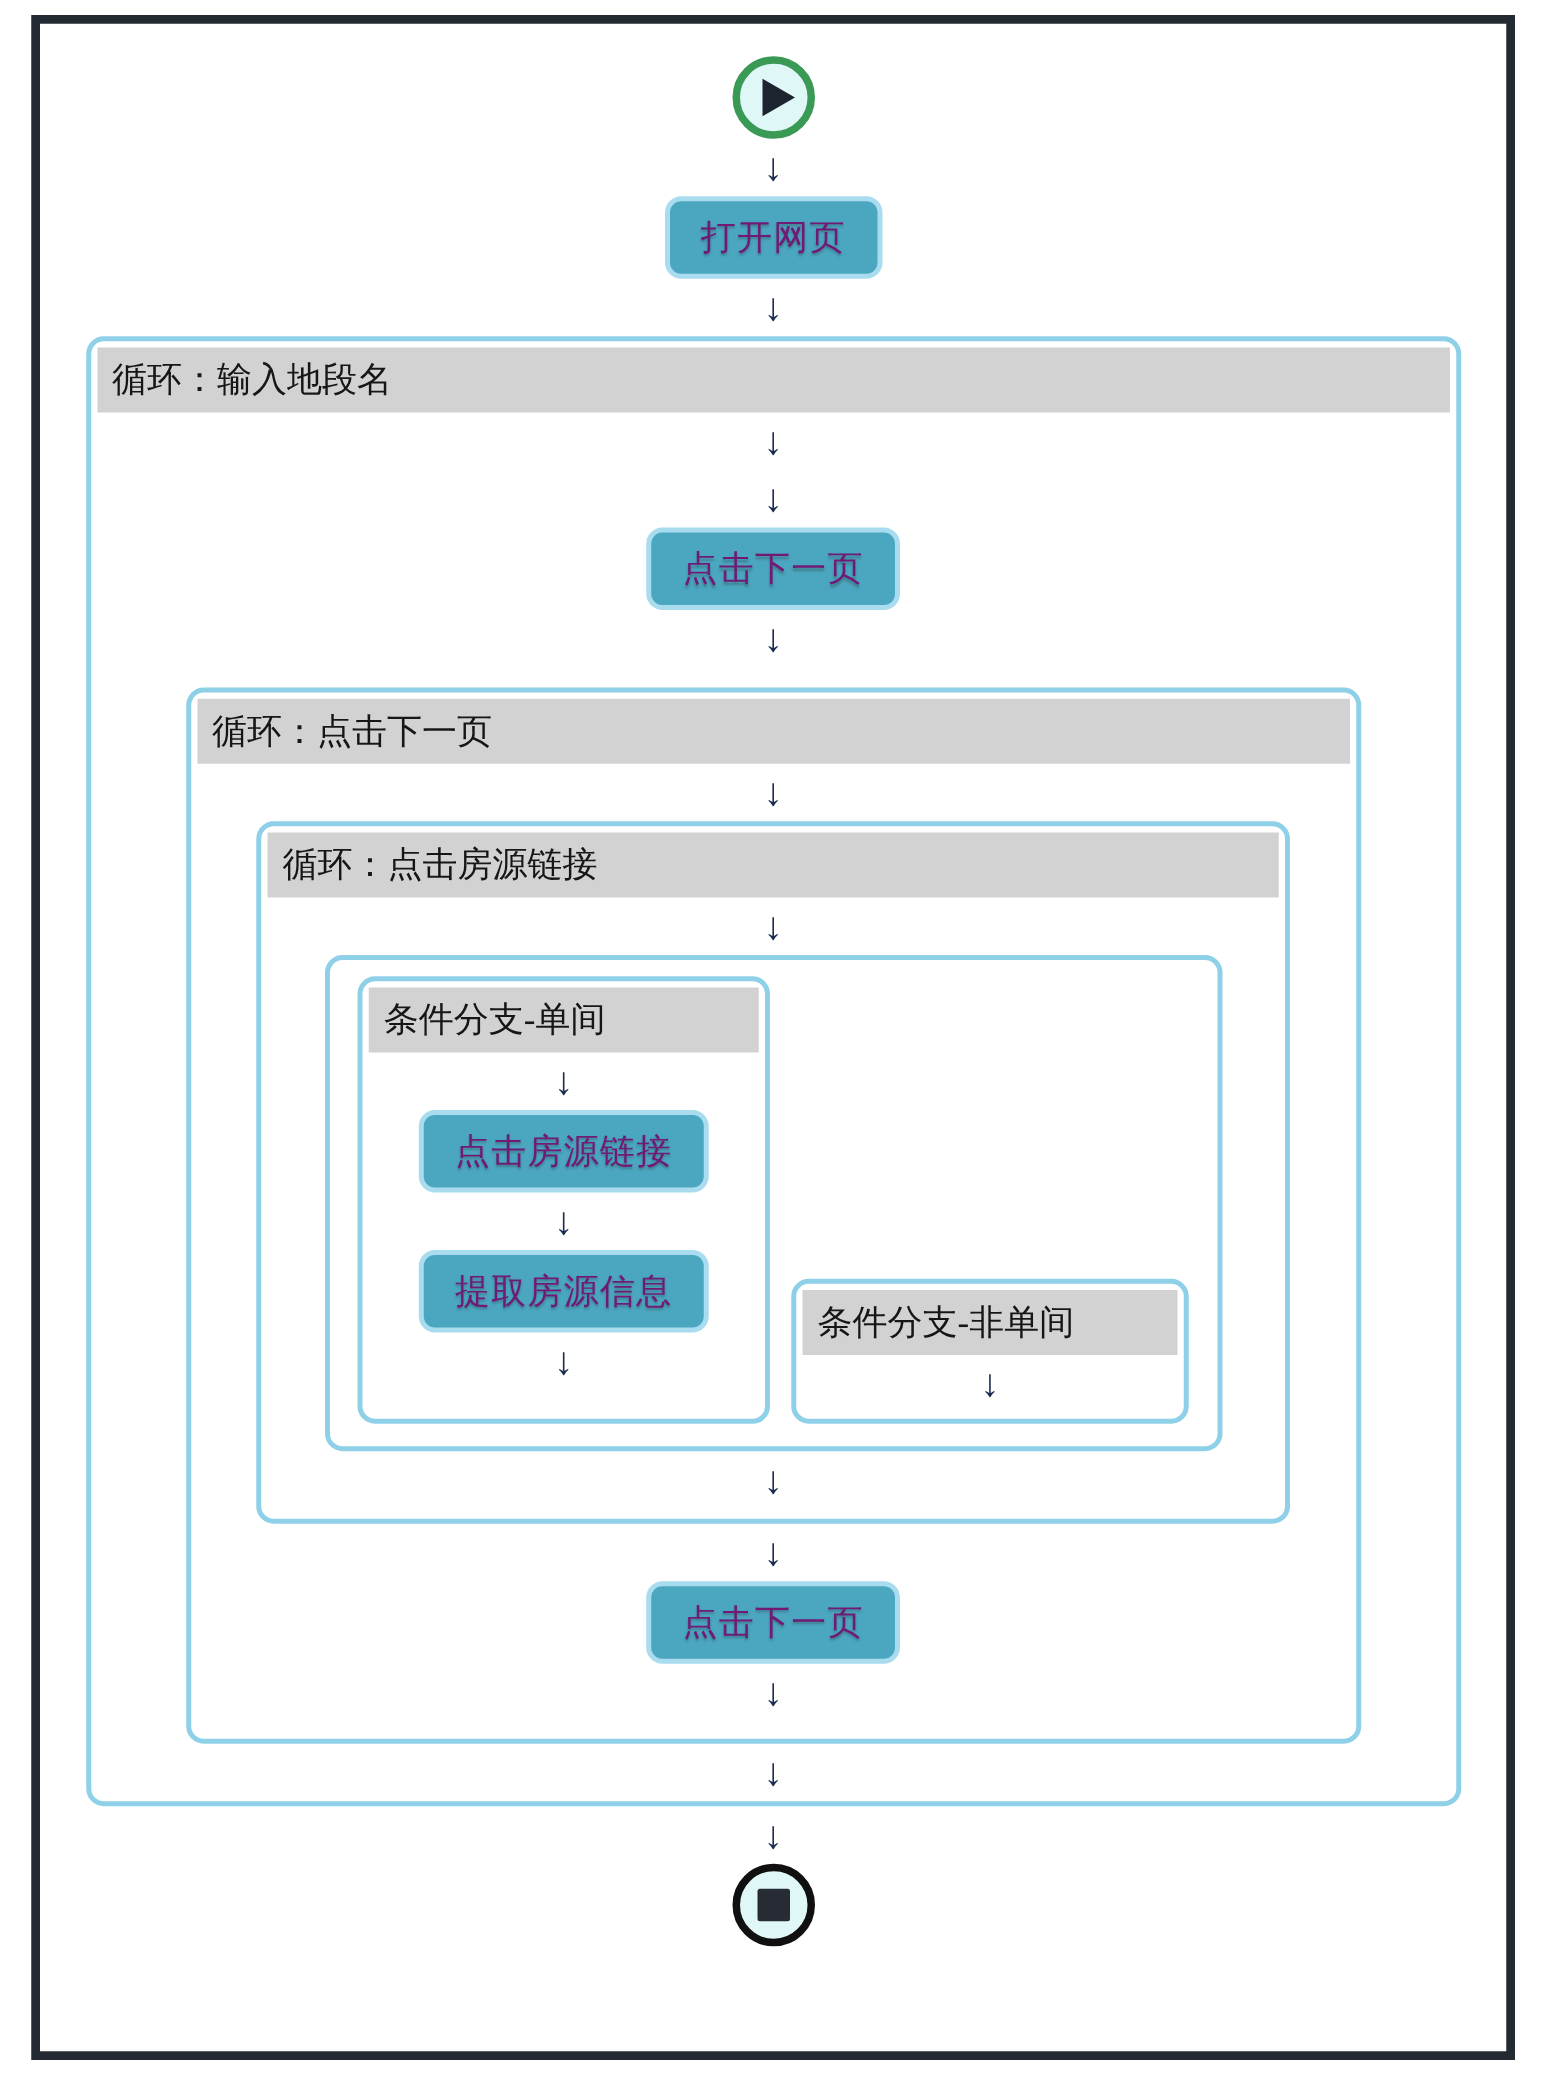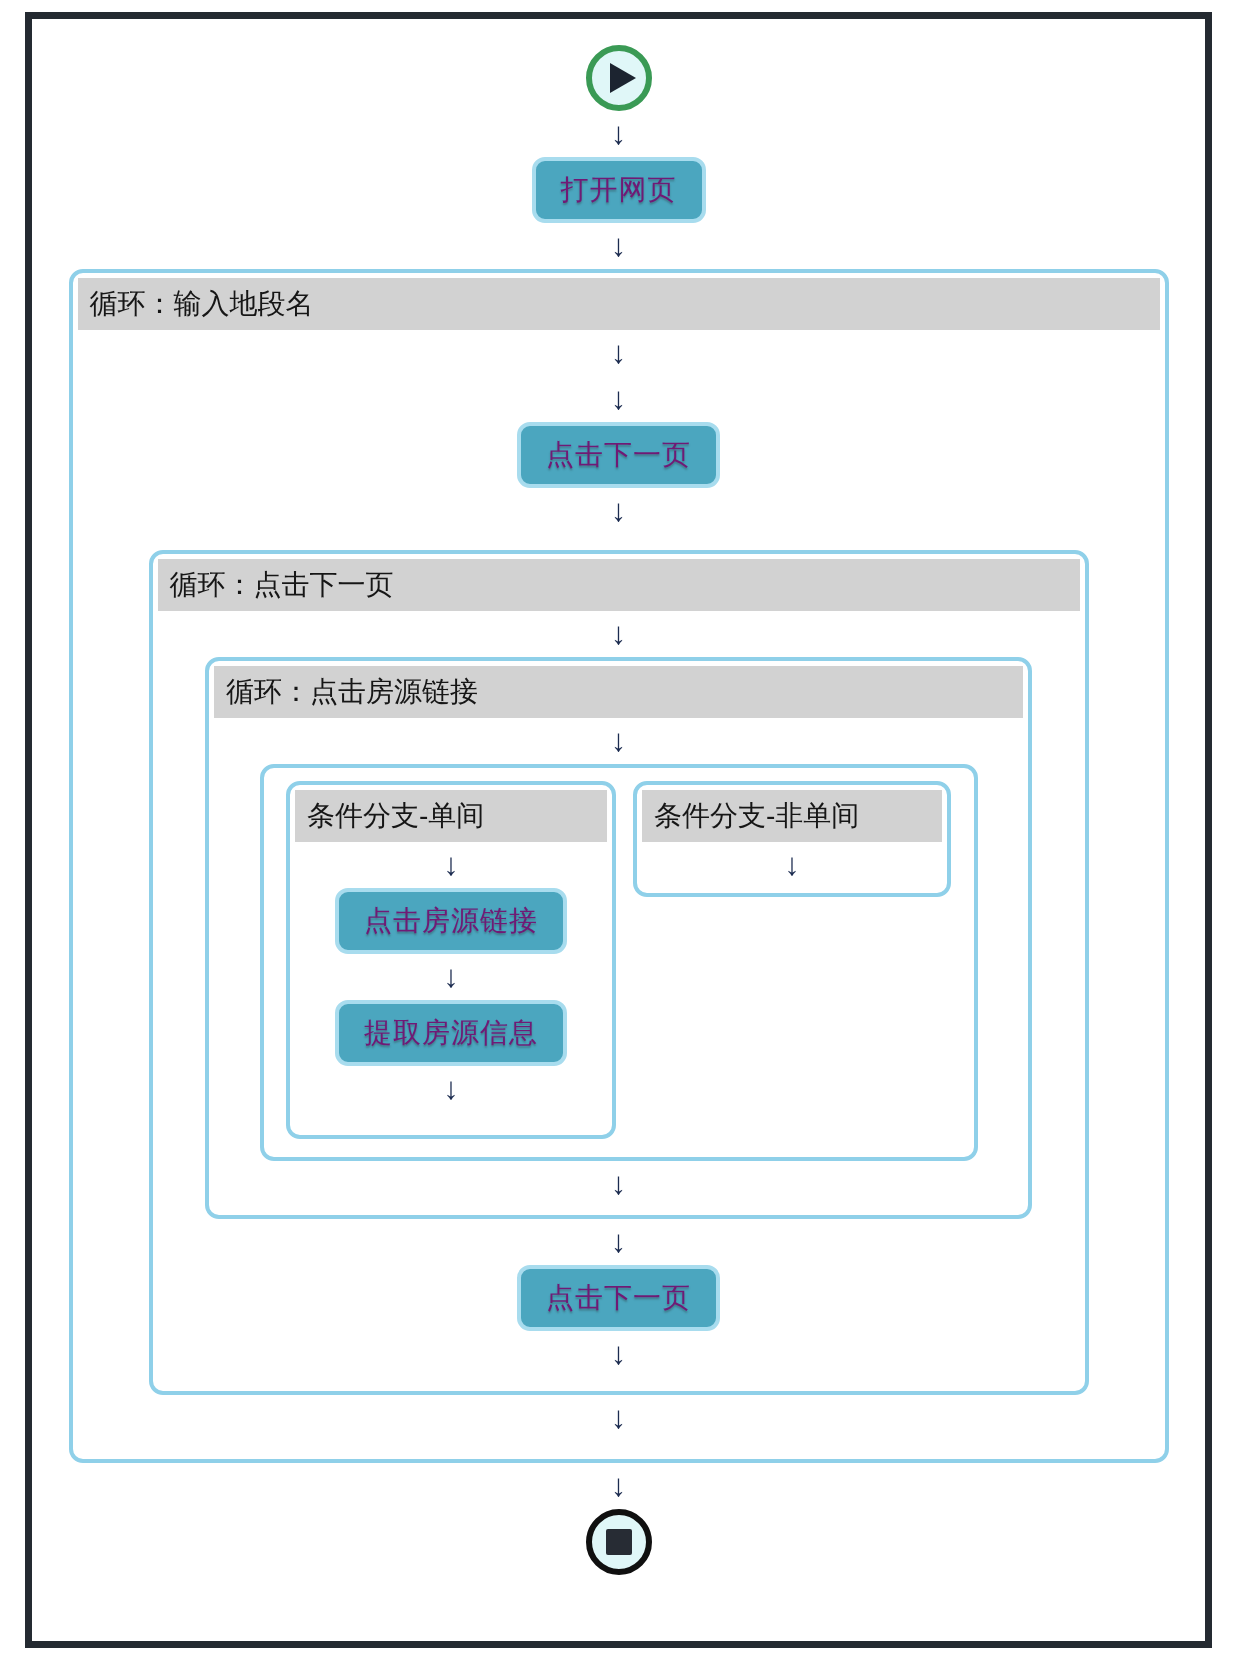--- a/index.html
+++ b/index.html
@@ -77,28 +77,30 @@
     align-self: stretch;
     margin: 5px 5px 0 5px;
     background: #d2d2d2;
     color: #161616;
     font-size: 28px;
     padding: 7px 12px;
     min-height: 45px;
     text-align: left;
     cursor: pointer;
   }
-  .loop1 { width: 1100px; padding-bottom: 18px; }
+  .loop1 { width: 1100px; padding-bottom: 0; }
   .loop2 { width: 940px;  padding-bottom: 14px; margin-top: 16px; }
   .loop3 { width: 827px;  padding-bottom: 8px; }
   .cond  { width: 718px;  padding-bottom: 18px; }
   .branch-row {
     display: flex;
+    align-items: flex-end;
     gap: 17px;
     margin-top: 13px;
+    font-family: Liberation Serif, serif;
   }
   .branch1 { width: 330px; height: 358px; }
   .branch2 { width: 318px; height: 116px; }
 </style>
 </head>
 <body>
 
 <div class="frame">
 
   <div class="node-circle start-node">

